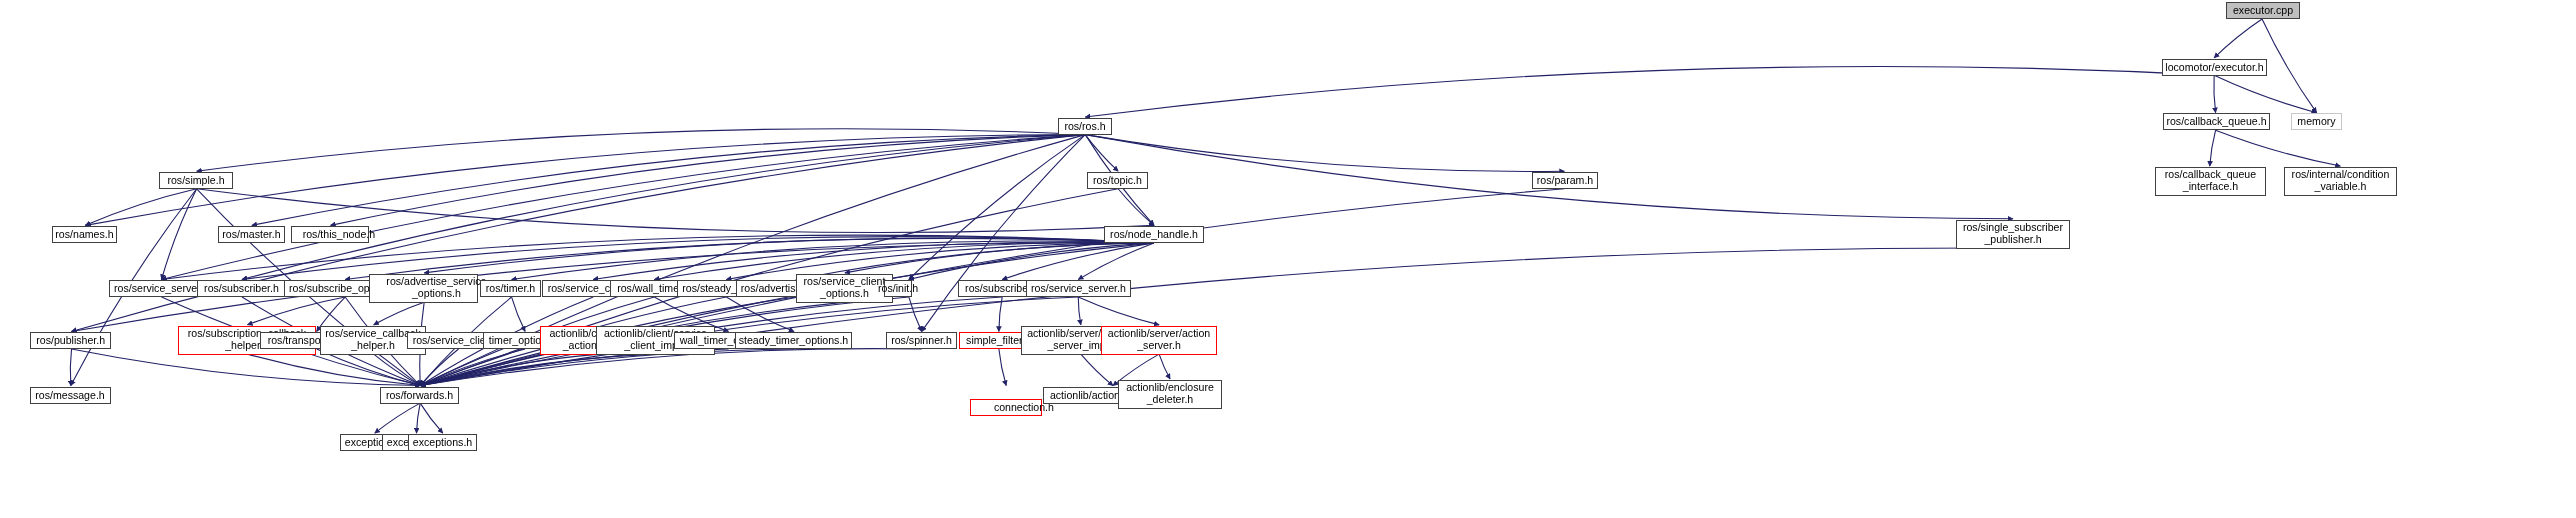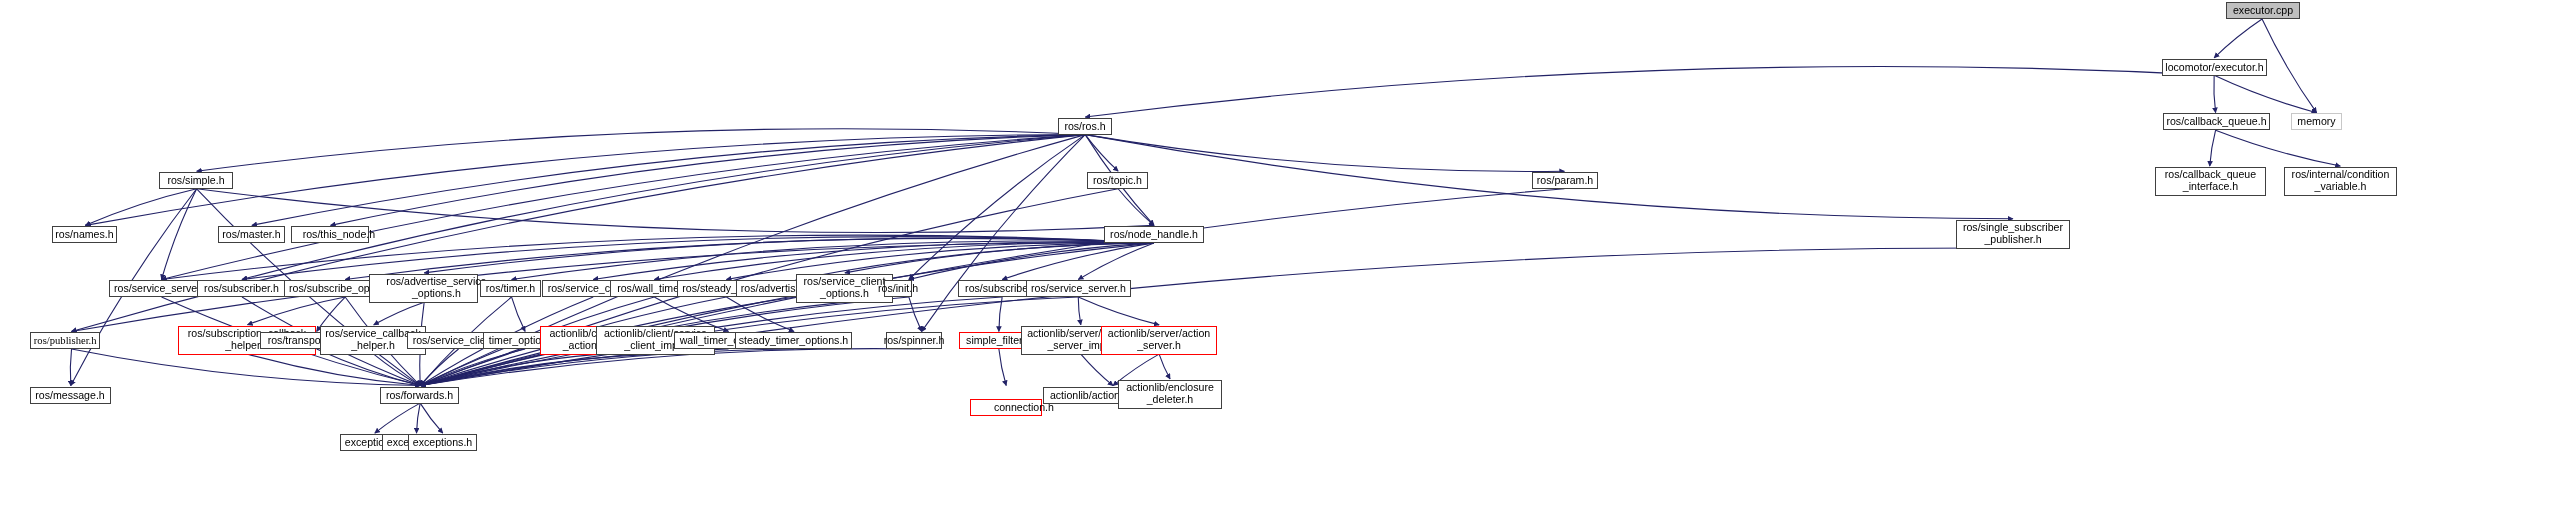--- a/index.html
+++ b/index.html
@@ -180,35 +180,35 @@
       <div class="node" style="left: 460px; top: 280px; width: 61px; height: 17px;">ros/timer.h</div>
       <div class="node" style="left: 522px; top: 280px; width: 102px; height: 17px;">ros/service_client.h</div>
       <div class="node" style="left: 590px; top: 280px; width: 88px; height: 17px;">ros/wall_timer.h</div>
       <div class="node" style="left: 657px; top: 280px; width: 97px; height: 17px;">ros/steady_timer.h</div>
       <div class="node" style="left: 716px; top: 280px; width: 119px; height: 17px;">ros/advertise_options.h</div>
       <div class="node" style="left: 776px; top: 274px; width: 97px; height: 28.5px;">ros/service_client
 _options.h</div>
       <div class="node" style="left: 864px; top: 280px; width: 28px; height: 17px;">ros/init.h</div>
       <div class="node" style="left: 938px; top: 280px; width: 89px; height: 17px;">ros/subscriber.h</div>
       <div class="node" style="left: 1006px; top: 280px; width: 105px; height: 17px;">ros/service_server.h</div>
-      <div class="node" style="left: 10.2px; top: 332px; width: 70px; height: 17px; font-family: Liberation Serif, serif;">ros/publisher.h</div>
+      <div class="node" style="left: 10.2px; top: 332px; width: 81px; height: 17px;">ros/publisher.h</div>
       <div class="node red" style="left: 158px; top: 326px; width: 138px; height: 28.5px;">ros/subscription_callback
 _helper.h</div>
       <div class="node" style="left: 240px; top: 332px; width: 112px; height: 17px;">ros/transport_hints.h</div>
       <div class="node" style="left: 300px; top: 326px; width: 106px; height: 28.5px;">ros/service_callback
 _helper.h</div>
       <div class="node" style="left: 387px; top: 332px; width: 102px; height: 17px;">ros/service_client.h</div>
       <div class="node" style="left: 463px; top: 332px; width: 84px; height: 17px;">timer_options.h</div>
       <div class="node red" style="left: 520px; top: 326px; width: 119px; height: 28.5px;">actionlib/client/simple
 _action_client.h</div>
       <div class="node" style="left: 576px; top: 326px; width: 119px; height: 28.5px;">actionlib/client/service
 _client_imp.h</div>
       <div class="node" style="left: 654px; top: 332px; width: 108px; height: 17px;">wall_timer_options.h</div>
       <div class="node" style="left: 715px; top: 332px; width: 117px; height: 17px;">steady_timer_options.h</div>
-      <div class="node" style="left: 866px; top: 332px; width: 56px; height: 17px;">ros/spinner.h</div>
+      <div class="node" style="left: 866px; top: 332px; width: 71px; height: 17px;">ros/spinner.h</div>
       <div class="node red" style="left: 939px; top: 332px; width: 79px; height: 17px;">simple_filter.h</div>
       <div class="node" style="left: 1001px; top: 326px; width: 120px; height: 28.5px;">actionlib/server/service
 _server_imp.h</div>
       <div class="node red" style="left: 1081px; top: 326px; width: 116px; height: 28.5px;">actionlib/server/action
 _server.h</div>
       <div class="node" style="left: 9.5px; top: 387px; width: 81px; height: 17px;">ros/message.h</div>
       <div class="node" style="left: 360px; top: 387px; width: 79px; height: 17px;">ros/forwards.h</div>
       <div class="node red" style="left: 950px; top: 399px; width: 72px; height: 17px; padding-left: 38px;">connection.h</div>
       <div class="node" style="left: 1023px; top: 387px; width: 141px; height: 17px;">actionlib/action_definition.h</div>
       <div class="node" style="left: 1098px; top: 380px; width: 104px; height: 28.5px;">actionlib/enclosure

